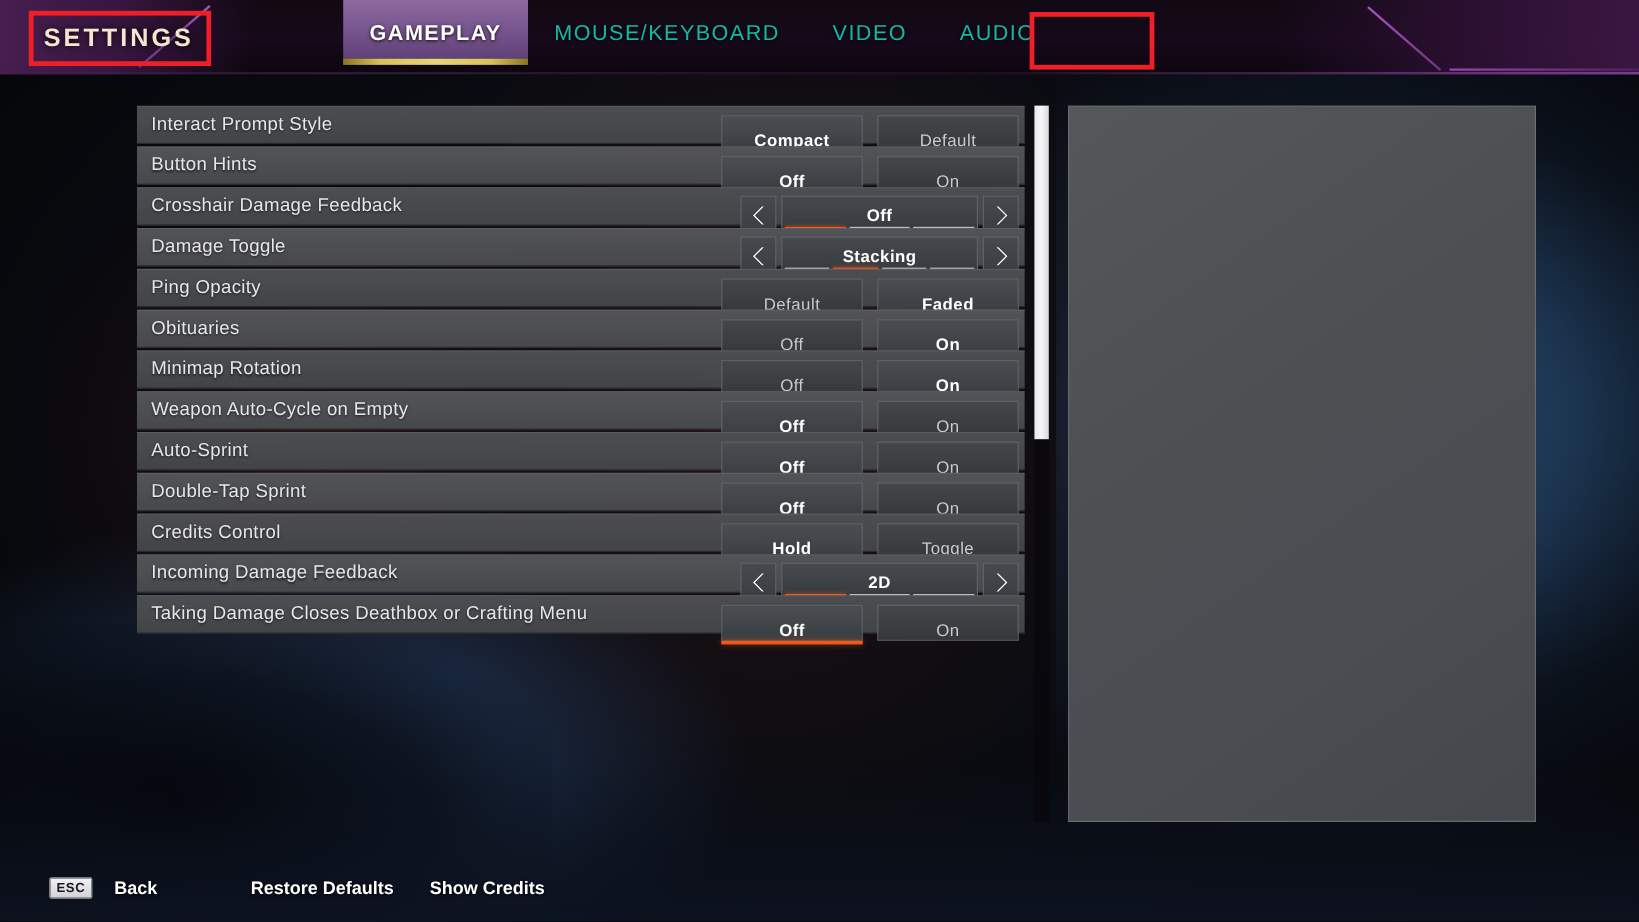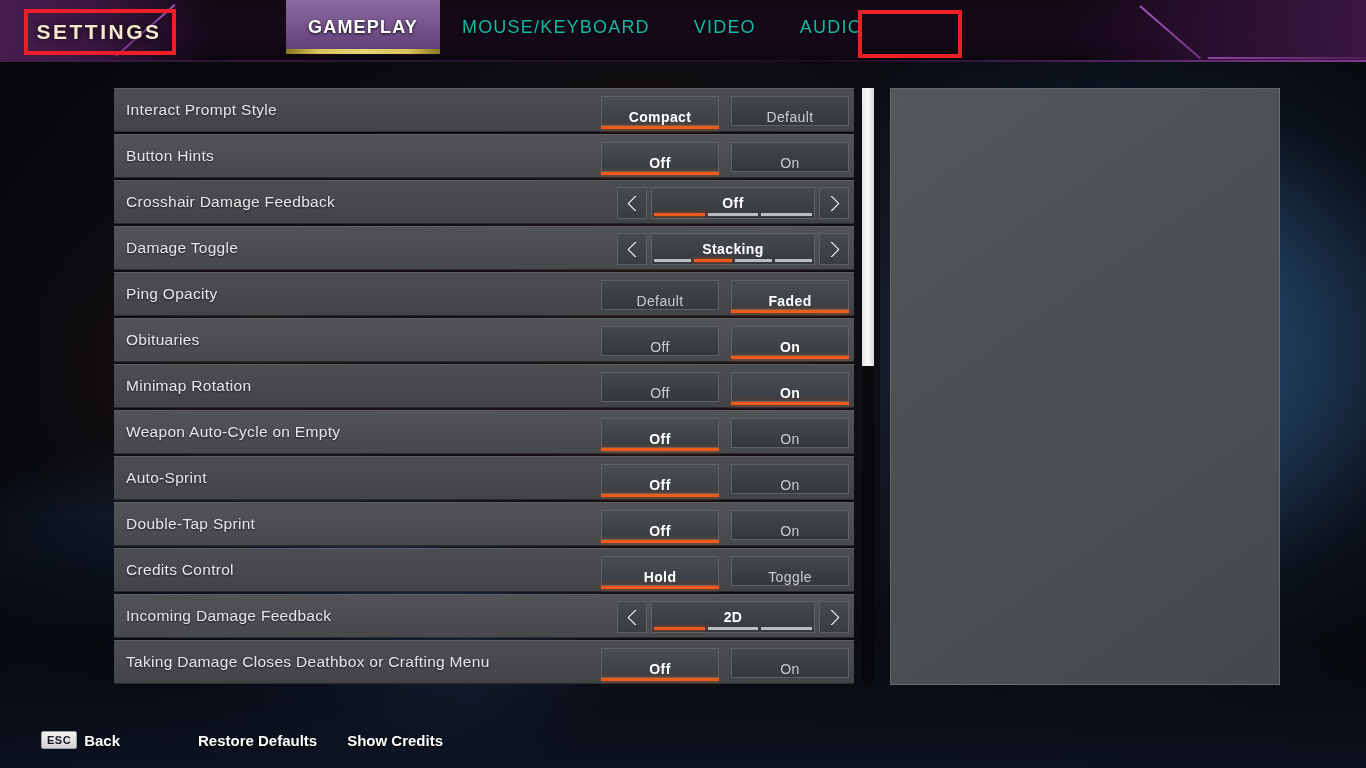--- a/index.html
+++ b/index.html
@@ -93,21 +93,21 @@
     background:linear-gradient(to bottom, #8d6aa0 0%, #7e5c94 30%, #6b4a82 70%, #5b3d72 100%);
   }
   .tab.active .tab-underline{
     position:absolute; left:0; right:0; bottom:0; height:5px;
     background:linear-gradient(to right, #8a7520, #d8c25a 20%, #e8d57a 50%, #d8c25a 80%, #8a7520);
   }
 
   
   #list-wrap{ position:absolute; left:114px; top:88px; width:740px; height:597px; z-index:4; overflow:hidden; }
   .row{
-    position:relative; width:740px; height:44px; margin-bottom:2px;
+    position:relative; width:740px; height:32px; margin-bottom:2px;
     background:linear-gradient(to bottom, #4b4d50 0%, #47494c 50%, #414346 100%);
     display:flex; align-items:center;
     border-top:1px solid rgba(120,124,128,.45);
     border-bottom:1px solid rgba(14,14,16,.55);
   }
   .row.alt{ background:linear-gradient(to bottom, #515356 0%, #4c4e51 50%, #46484b 100%); }
   .row-label{
     padding-left:12px; color:#e7e7ea; font-size:15.5px; letter-spacing:.3px;
     font-family:"Liberation Sans", sans-serif; white-space:nowrap;
     text-shadow:0 1px 2px rgba(0,0,0,.65);
@@ -172,21 +172,21 @@
   #footer{ position:absolute; left:0; bottom:0; width:1366px; height:56px; z-index:6; display:flex; align-items:center; }
   .foot-item{ display:flex; align-items:center; color:#ffffff; font-size:15px; font-weight:bold;
     font-family:"Liberation Sans", sans-serif; text-shadow:0 1px 3px rgba(0,0,0,.95); }
   #foot-back{ margin-left:41px; }
   #foot-restore{ margin-left:78px; }
   #foot-credits{ margin-left:30px; }
   .keycap{
     display:inline-flex; align-items:center; justify-content:center;
     background:linear-gradient(to bottom,#f2f2f4,#d3d3d7);
     color:#1a1a1e; font-size:11px; font-weight:bold; letter-spacing:.5px;
-    padding:2px 5px; margin-right:7px; border-radius:2px;
+    padding:2px 5px; margin-right:18px; border-radius:2px;
     text-shadow:none; border:1px solid #9a9a9e;
   }
 </style>
 </head>
 <body>
 
 <div id="bg">
   <div class="glow-blue"></div>
   <div class="glow-blue2"></div>
   <div class="warm-left"></div>

